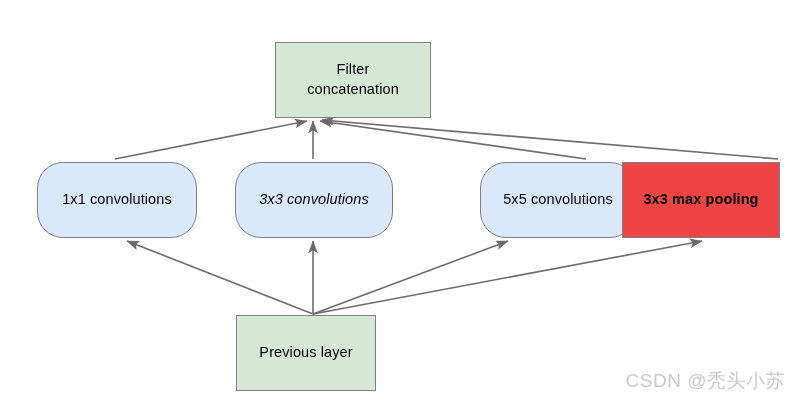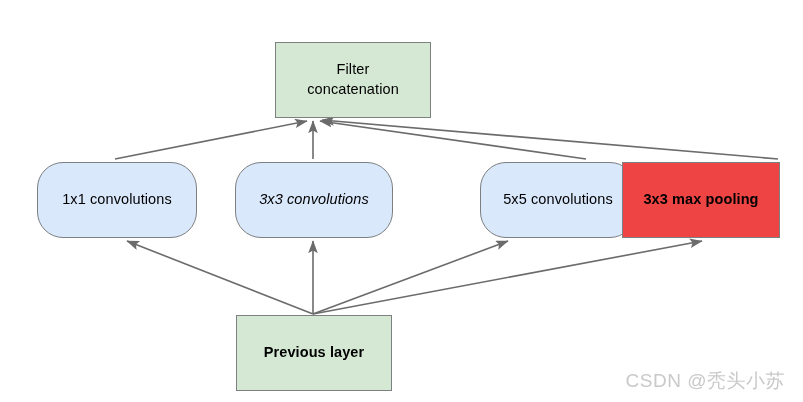--- a/index.html
+++ b/index.html
@@ -40,21 +40,21 @@
   .node .label { display: block; white-space: pre-line; }
   .green { background: #d5e8d4; }
   .blue  { background: #dae8fc; border-radius: 26px; }
   .red   { background: #ef4444; font-weight: bold; }
 
   #n-concat   { left: 236px; top: 42px;  width: 156px; height: 76px; margin-left: 39px; }
   #n-conv1    { left: 37px;  top: 162px; width: 160px; height: 76px; }
   #n-conv3    { left: 235px; top: 162px; width: 158px; height: 76px; font-style: italic; }
   #n-conv5    { left: 432px; top: 162px; width: 156px; height: 76px; margin-left: 48px; }
   #n-maxpool  { left: 622px; top: 162px; width: 158px; height: 76px; }
-  #n-previous { left: 236px; top: 315px; width: 156px; height: 76px; font-weight: bold; }
+  #n-previous { left: 236px; top: 315px; width: 140px; height: 76px; }
 
   #watermark {
     position: absolute;
     right: 18px;
     bottom: 8px;
     color: #c9c9c9;
     font-size: 19px;
     letter-spacing: 0.5px;
     white-space: nowrap;
     z-index: 3;

